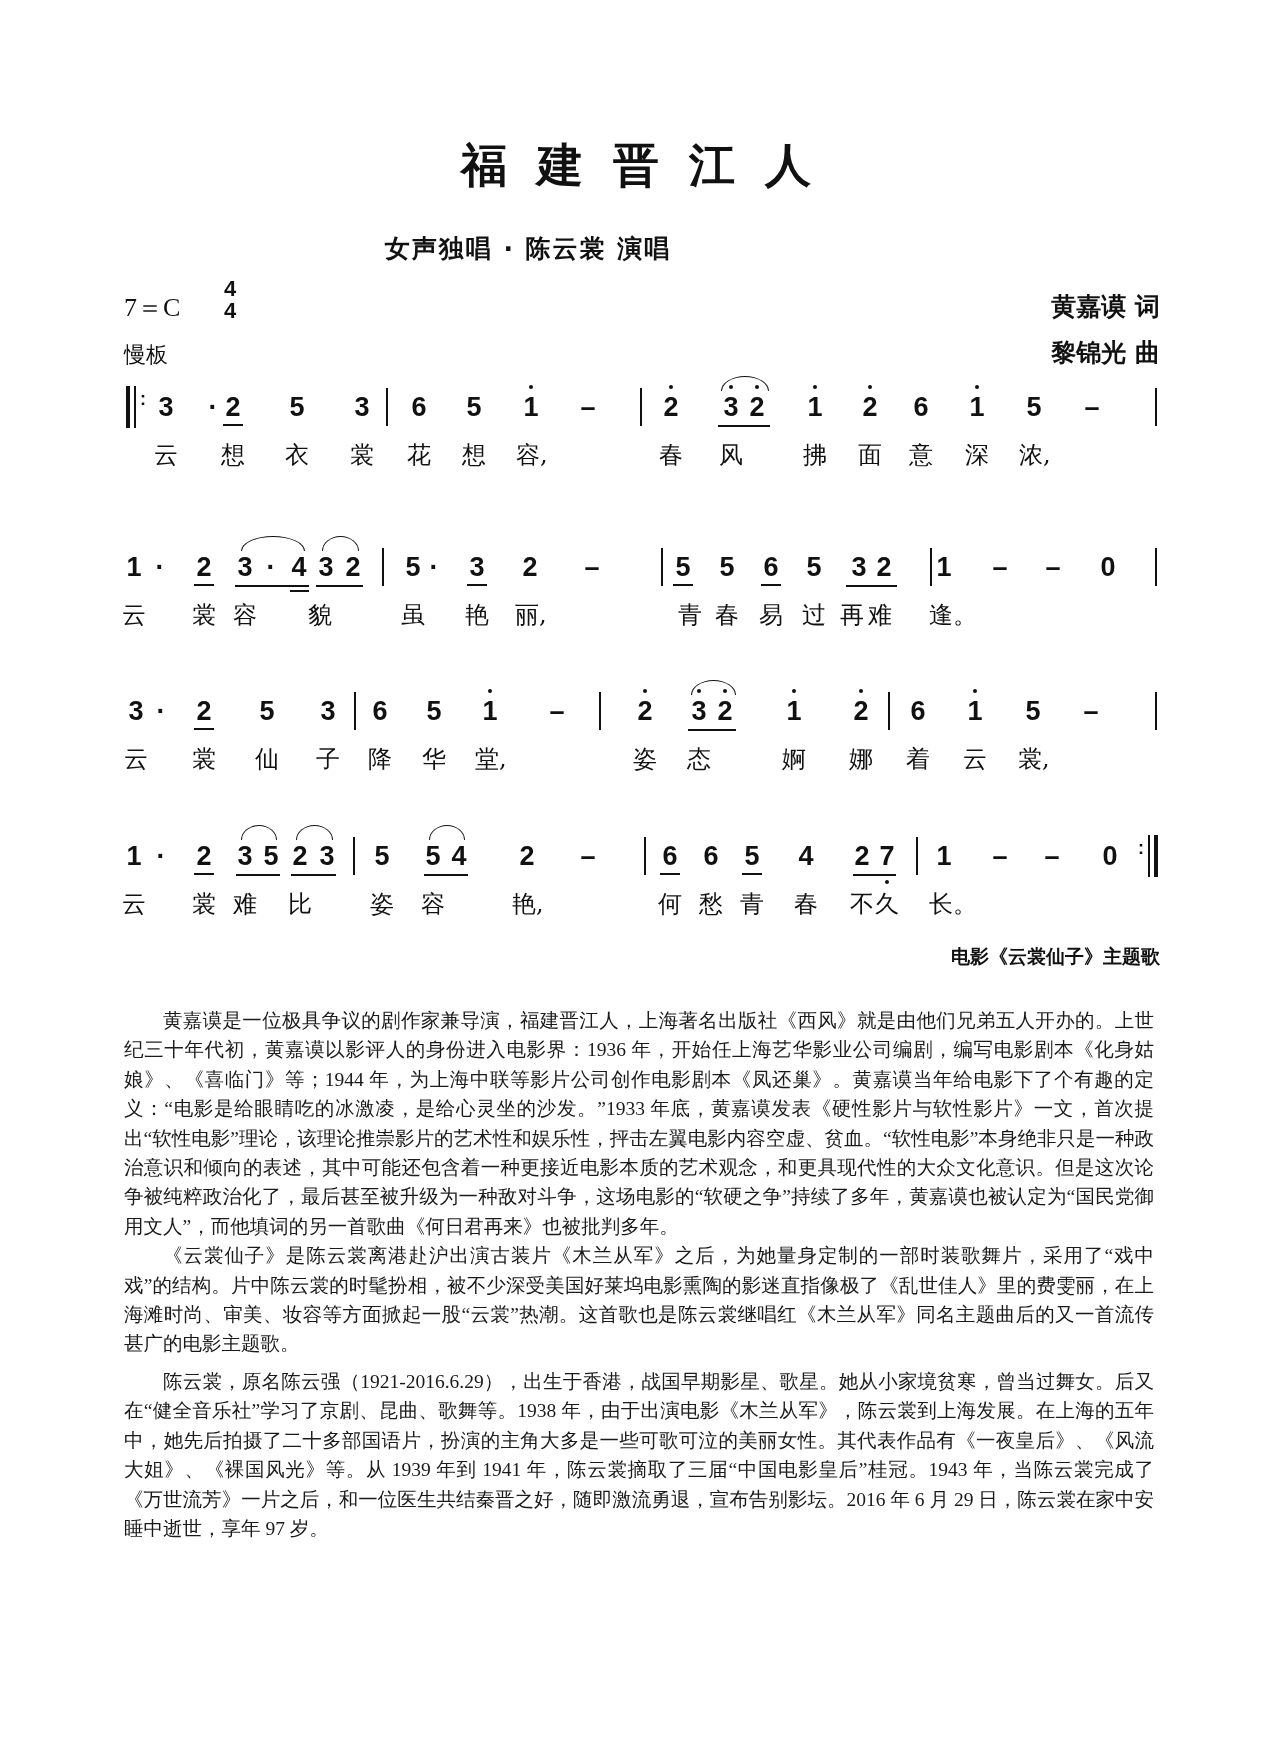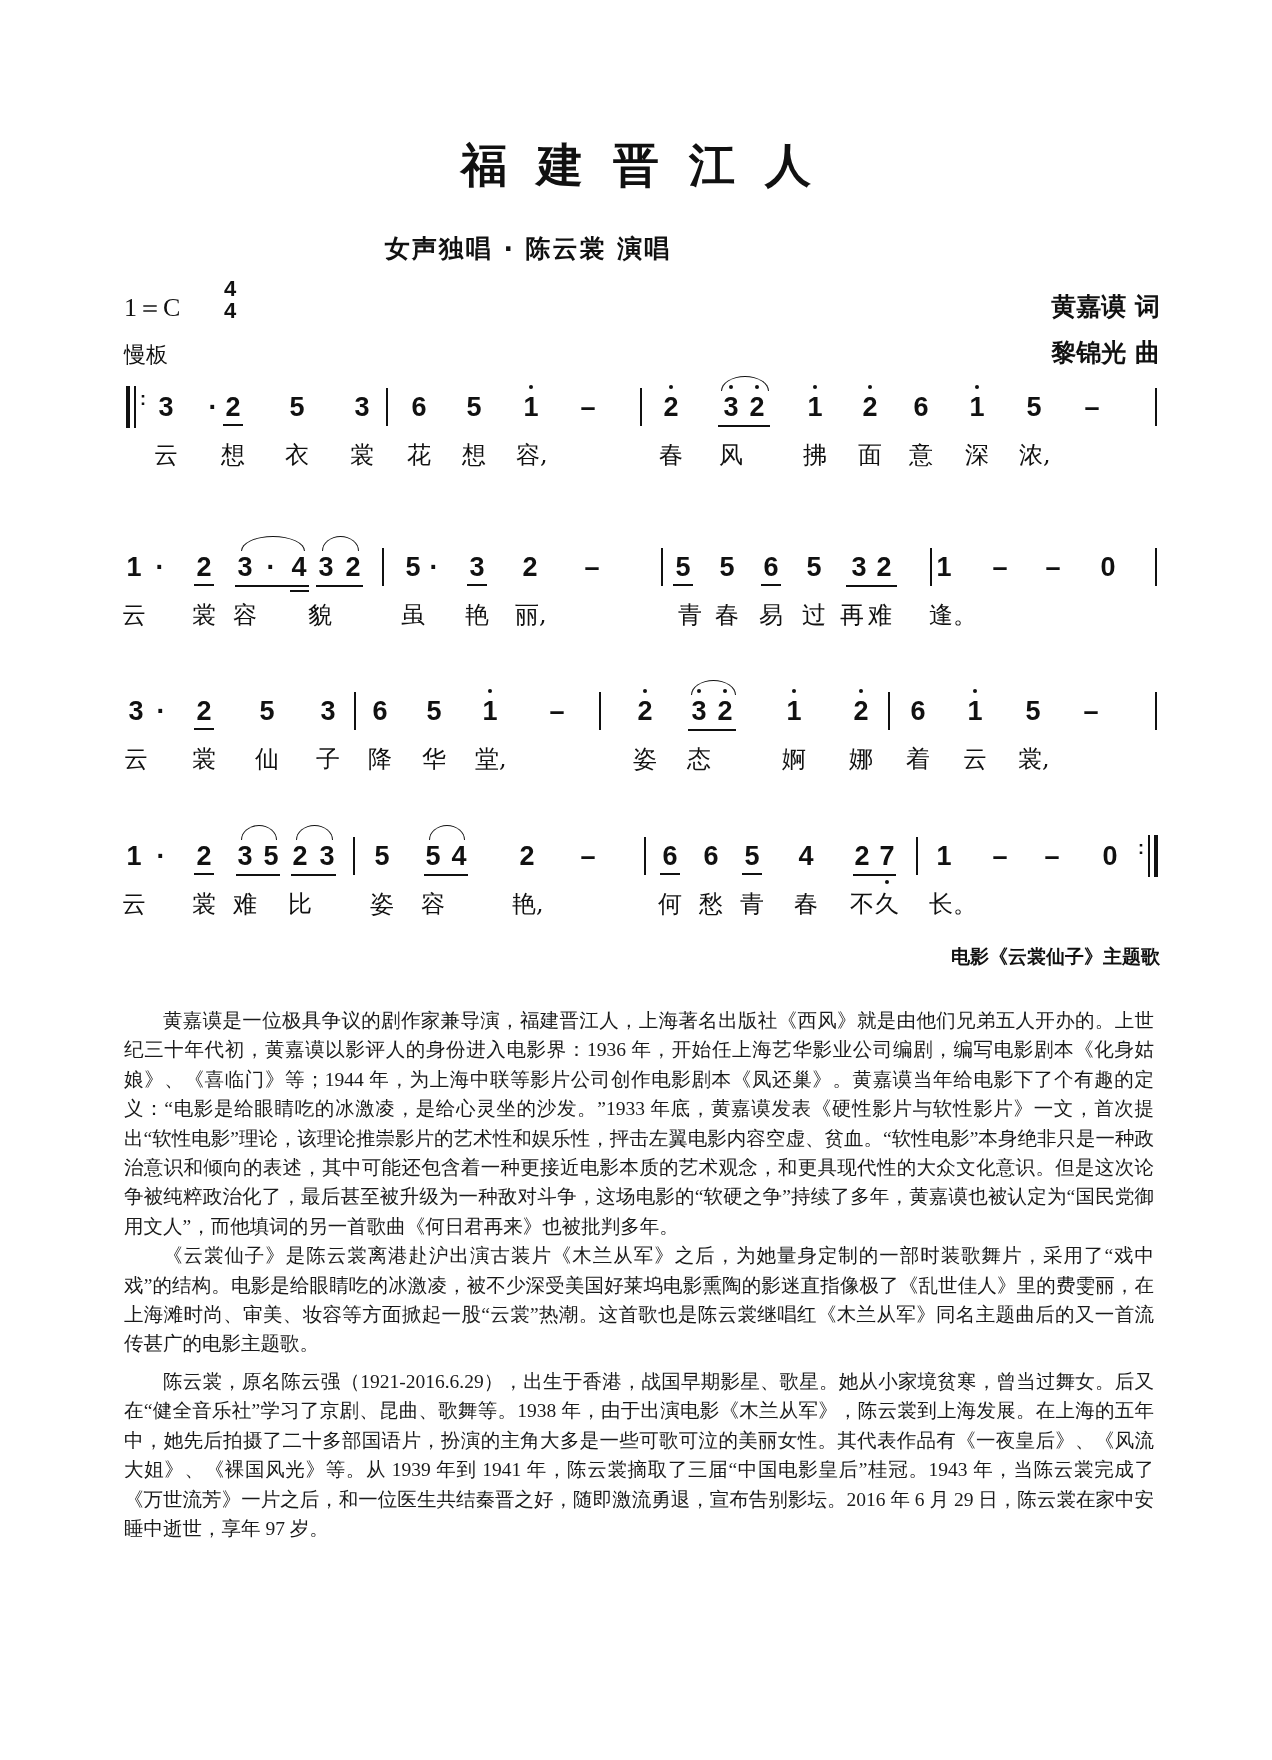--- a/index.html
+++ b/index.html
@@ -28,21 +28,21 @@
   .lyric { position: absolute; top: 48px; width: 30px; margin-left: -15px; text-align: center; font-family: "DejaVu Serif", serif; font-size: 24px; line-height: 30px; }
   .caption { right: 112px; top: 944px; font-weight: bold; font-size: 19px; }
   .prose { left: 124px; width: 1030px; font-family: "Liberation Serif", serif; font-size: 19.5px; line-height: 29.4px; text-align: justify; color: #1a1a1a; }
   .prose p { margin: 0; text-indent: 2em; }
 </style>
 </head>
 <body>
 
 <div class="abs title">福建晋江人</div>
 <div class="abs subtitle">女声独唱 · 陈云裳 演唱</div>
-<div class="abs key">1＝C</div>
+<div class="abs key">7＝C</div>
 <div class="abs timesig">
   <span>4</span>
   <span class="bar-line"></span>
   <span>4</span>
 </div>
 <div class="abs tempo">慢板</div>
 <div class="abs lyricist">黄嘉谟 词</div>
 <div class="abs composer">黎锦光 曲</div>
 
 <div id="score">
@@ -227,15 +227,15 @@
       <div class="lyric" style="left: 862px;">不</div>
       <div class="lyric" style="left: 887px;">久</div>
       <div class="lyric" style="left: 944px;">长。</div>
     </div>
   </div>
 
 <div class="abs caption">电影《云裳仙子》主题歌</div>
 
 <div class="abs prose" style="top: 1006px;">
   <p>黄嘉谟是一位极具争议的剧作家兼导演，福建晋江人，上海著名出版社《西风》就是由他们兄弟五人开办的。上世纪三十年代初，黄嘉谟以影评人的身份进入电影界：1936 年，开始任上海艺华影业公司编剧，编写电影剧本《化身姑娘》、《喜临门》等；1944 年，为上海中联等影片公司创作电影剧本《凤还巢》。黄嘉谟当年给电影下了个有趣的定义：“电影是给眼睛吃的冰激凌，是给心灵坐的沙发。”1933 年底，黄嘉谟发表《硬性影片与软性影片》一文，首次提出“软性电影”理论，该理论推崇影片的艺术性和娱乐性，抨击左翼电影内容空虚、贫血。“软性电影”本身绝非只是一种政治意识和倾向的表述，其中可能还包含着一种更接近电影本质的艺术观念，和更具现代性的大众文化意识。但是这次论争被纯粹政治化了，最后甚至被升级为一种敌对斗争，这场电影的“软硬之争”持续了多年，黄嘉谟也被认定为“国民党御用文人”，而他填词的另一首歌曲《何日君再来》也被批判多年。</p>
-  <p>《云裳仙子》是陈云裳离港赴沪出演古装片《木兰从军》之后，为她量身定制的一部时装歌舞片，采用了“戏中戏”的结构。电影是给眼睛吃的冰激凌，被不少深受美国好莱坞电影熏陶的影迷直指像极了《乱世佳人》里的费雯丽，在上海滩时尚、审美、妆容等方面掀起一股“云裳”热潮。这首歌也是陈云裳继唱红《木兰从军》同名主题曲后的又一首流传甚广的电影主题歌。</p>
+  <p>《云裳仙子》是陈云裳离港赴沪出演古装片《木兰从军》之后，为她量身定制的一部时装歌舞片，采用了“戏中戏”的结构。片中陈云裳的时髦扮相，被不少深受美国好莱坞电影熏陶的影迷直指像极了《乱世佳人》里的费雯丽，在上海滩时尚、审美、妆容等方面掀起一股“云裳”热潮。这首歌也是陈云裳继唱红《木兰从军》同名主题曲后的又一首流传甚广的电影主题歌。</p>
   <p style="margin-top: 8px;">陈云裳，原名陈云强（1921-2016.6.29），出生于香港，战国早期影星、歌星。她从小家境贫寒，曾当过舞女。后又在“健全音乐社”学习了京剧、昆曲、歌舞等。1938 年，由于出演电影《木兰从军》，陈云裳到上海发展。在上海的五年中，她先后拍摄了二十多部国语片，扮演的主角大多是一些可歌可泣的美丽女性。其代表作品有《一夜皇后》、《风流大姐》、《裸国风光》等。从 1939 年到 1941 年，陈云裳摘取了三届“中国电影皇后”桂冠。1943 年，当陈云裳完成了《万世流芳》一片之后，和一位医生共结秦晋之好，随即激流勇退，宣布告别影坛。2016 年 6 月 29 日，陈云裳在家中安睡中逝世，享年 97 岁。</p>
 </div>
 
 </body></html>

